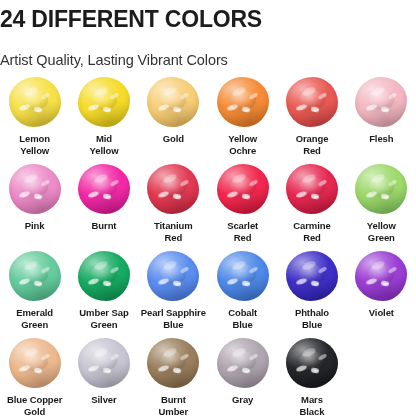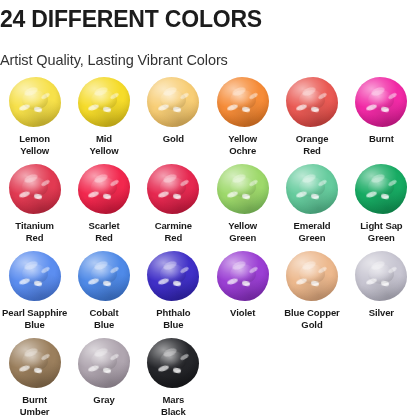--- a/index.html
+++ b/index.html
@@ -193,20 +193,42 @@
             <span class="spec s2"></span>
             <span class="spec s3"></span>
             <span class="spec s4"></span>
           </div>
         </div>
         <div class="label">Orange
 Red</div>
       </div>
       <div class="swatch-cell">
         <div class="blob-wrap">
+          <div class="blob" style="background: radial-gradient(90% 80% at 40% 30%, rgb(243, 184, 194) 0%, rgb(243, 184, 194) 55%, rgb(226, 160, 173) 100%); border-radius: 50% 50% 46% 54% / 52% 46% 54% 48%;">
+            <span class="spec s1"></span>
+            <span class="spec s2"></span>
+            <span class="spec s3"></span>
+            <span class="spec s4"></span>
+          </div>
+        </div>
+        <div class="label">Flesh</div>
+      </div>
+      <div class="swatch-cell">
+        <div class="blob-wrap">
+          <div class="blob" style="background: radial-gradient(90% 80% at 40% 30%, rgb(237, 140, 200) 0%, rgb(237, 140, 200) 55%, rgb(220, 114, 181) 100%); border-radius: 47% 53% 52% 48% / 49% 51%;">
+            <span class="spec s1"></span>
+            <span class="spec s2"></span>
+            <span class="spec s3"></span>
+            <span class="spec s4"></span>
+          </div>
+        </div>
+        <div class="label">Pink</div>
+      </div>
+      <div class="swatch-cell">
+        <div class="blob-wrap">
           <div class="blob" style="background: radial-gradient(90% 80% at 40% 30%, rgb(242, 42, 166) 0%, rgb(242, 42, 166) 55%, rgb(214, 21, 144) 100%); border-radius: 48% 52% 47% 53% / 50% 48% 52% 50%;">
             <span class="spec s1"></span>
             <span class="spec s2"></span>
             <span class="spec s3"></span>
             <span class="spec s4"></span>
           </div>
         </div>
         <div class="label">Burnt</div>
       </div>
       <div class="swatch-cell">
@@ -271,21 +293,21 @@
       </div>
       <div class="swatch-cell">
         <div class="blob-wrap">
           <div class="blob" style="background: radial-gradient(90% 80% at 40% 30%, rgb(23, 171, 99) 0%, rgb(23, 171, 99) 55%, rgb(15, 148, 83) 100%); border-radius: 50% 50% 46% 54% / 52% 46% 54% 48%;">
             <span class="spec s1"></span>
             <span class="spec s2"></span>
             <span class="spec s3"></span>
             <span class="spec s4"></span>
           </div>
         </div>
-        <div class="label">Light Sap
+        <div class="label">Umber Sap
 Green</div>
       </div>
       <div class="swatch-cell">
         <div class="blob-wrap">
           <div class="blob" style="background: radial-gradient(90% 80% at 40% 30%, rgb(92, 142, 240) 0%, rgb(92, 142, 240) 55%, rgb(68, 118, 220) 100%); border-radius: 47% 53% 52% 48% / 49% 51%;">
             <span class="spec s1"></span>
             <span class="spec s2"></span>
             <span class="spec s3"></span>
             <span class="spec s4"></span>
           </div>

